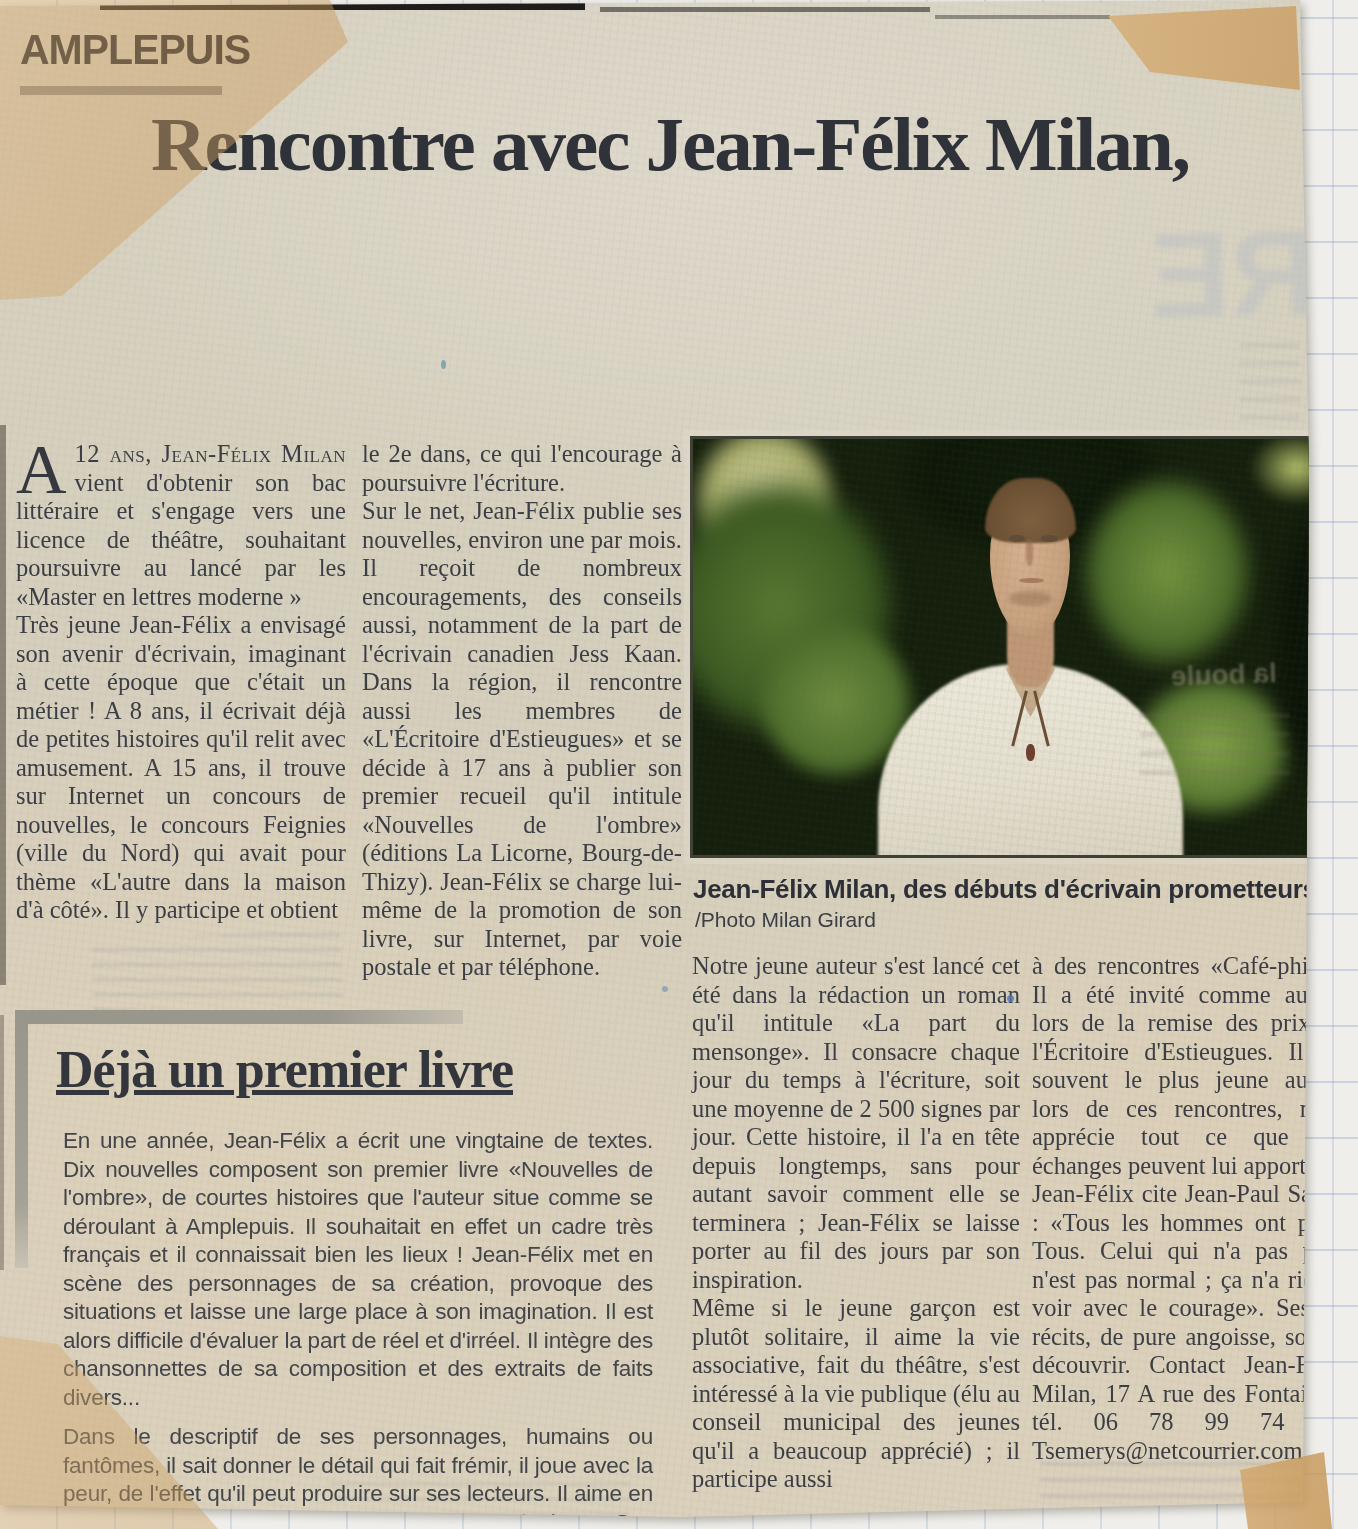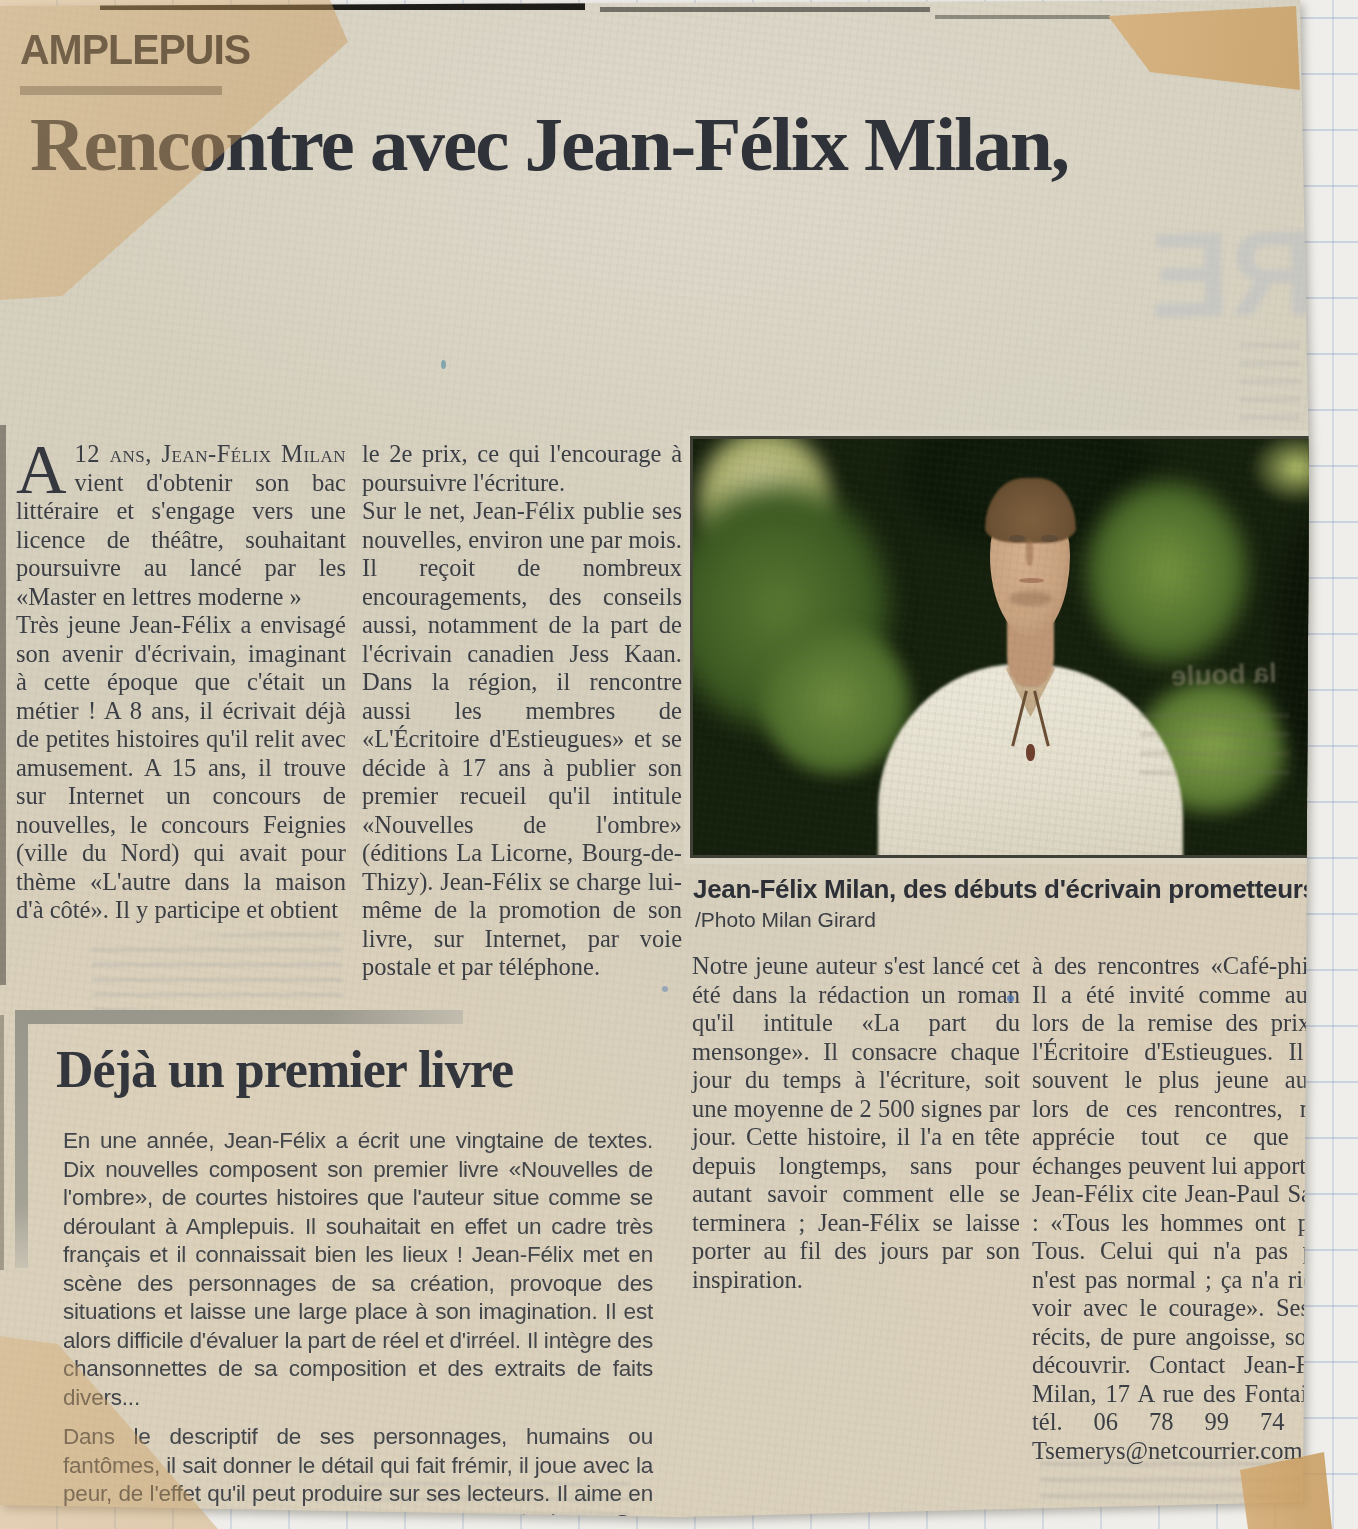--- a/index.html
+++ b/index.html
@@ -24,21 +24,21 @@
   }
   .grain{position:absolute;inset:0;pointer-events:none;opacity:.5;background:
      repeating-linear-gradient(7deg, rgba(120,110,90,.05) 0 3px, transparent 3px 8px),
      repeating-linear-gradient(97deg, rgba(95,90,75,.05) 0 2px, transparent 2px 7px);}
   .edge-strip{position:absolute;background:#1e1d1a;}
   
   .kicker{position:absolute;left:20px;top:26px;font-family:"Liberation Sans",sans-serif;
     font-weight:bold;font-size:41px;letter-spacing:-1px;color:#23262c;transform:scaleY(1.05);}
   .kicker-rule{position:absolute;left:20px;top:86px;width:202px;height:9px;background:#8d8b83;}
   
-  .headline{position:absolute;left:30px;width:1280px;color:#2f3238;
+  .headline{position:absolute;left:30px;width:1280px;text-align:center;color:#2f3238;
     font-weight:bold;font-size:77px;letter-spacing:-2px;line-height:1;}
   .hl1{top:106px;} .hl2{top:200px;}
   .deck{position:absolute;left:30px;width:1280px;text-align:center;color:#393c42;font-size:36px;}
   .dk1{top:320px;} .dk2{top:370px;}
   
   .col{position:absolute;font-size:24.5px;line-height:28.5px;color:#3b3e44;text-align:justify;}
   .col p{margin:0;}
   .dropcap{float:left;font-size:70px;line-height:52px;padding:4px 8px 0 0;font-weight:normal;color:#35383e;}
   .smallcaps{font-variant:small-caps;letter-spacing:.5px;}
   
@@ -54,21 +54,21 @@
   .caption{position:absolute;left:693px;top:874px;width:645px;font-family:"Liberation Sans",sans-serif;
     font-weight:bold;font-size:26px;letter-spacing:-.3px;color:#2d3036;}
   .credit{position:absolute;left:695px;top:908px;font-family:"Liberation Sans",sans-serif;
     font-size:21px;color:#3a3d43;}
   
   .box-rule-h{position:absolute;left:15px;top:1010px;width:448px;height:14px;
     background:linear-gradient(90deg,#98958b 0%,#9b988e 70%,#c2bdae 100%);}
   .box-rule-v{position:absolute;left:15px;top:1010px;width:13px;height:258px;
     background:linear-gradient(180deg,#98958b 0%,#a5a296 75%,#c9c3b3 100%);}
   .box-title{position:absolute;left:56px;top:1040px;font-weight:bold;font-size:52px;
-    letter-spacing:-1px;color:#33363c;}
+    letter-spacing:-1px;color:#33363c;text-decoration:underline;}
   .box-body{position:absolute;left:52px;top:1116px;width:612px;font-family:"Liberation Sans",sans-serif;
     font-size:22.5px;line-height:28.5px;letter-spacing:-.2px;color:#42454a;text-align:justify;}
   .box-body p{margin:11px;}
   
   .tape{position:absolute;pointer-events:none;}
   
   .ghost-letters{position:absolute;left:1150px;top:205px;font-family:"Liberation Sans",sans-serif;
     font-weight:bold;font-size:120px;color:#b7bdc6;opacity:.45;transform:scaleX(-1) rotate(1deg);
     filter:blur(2.5px);}
   .ghost-lines{position:absolute;filter:blur(1.5px);pointer-events:none;}
@@ -102,21 +102,21 @@
 
     <div class="headline hl1">Rencontre avec Jean-Félix Milan,</div>
 
 
     <div class="col" style="left:16px;top:440px;width:330px;">
       <p><span class="dropcap">A</span><span class="smallcaps">12 ans, Jean-Félix Milan</span><span> vient d'obtenir son bac littéraire et s'engage vers une licence de théâtre, souhaitant poursuivre au lancé par les «Master en lettres moderne »</span></p>
       <p>Très jeune Jean-Félix a envisagé son avenir d'écrivain, imaginant à cette époque que c'était un métier ! A 8 ans, il écrivait déjà de petites histoires qu'il relit avec amusement. A 15 ans, il trouve sur Internet un concours de nouvelles, le concours Feignies (ville du Nord) qui avait pour thème «L'autre dans la maison d'à côté». Il y participe et obtient</p>
     </div>
 
     <div class="col" style="left:362px;top:440px;width:320px;">
-      <p>le 2e prix, ce qui l'encourage à poursuivre l'écriture.</p>
+      <p>le 2e dans, ce qui l'encourage à poursuivre l'écriture.</p>
       <p>Sur le net, Jean-Félix publie ses nouvelles, environ une par mois. Il reçoit de nombreux encouragements, des conseils aussi, notamment de la part de l'écrivain canadien Jess Kaan. Dans la région, il rencontre aussi les membres de «L'Écritoire d'Estieugues» et se décide à 17 ans à publier son premier recueil qu'il intitule «Nouvelles de l'ombre» (éditions La Licorne, Bourg-de-Thizy). Jean-Félix se charge lui-même de la promotion de son livre, sur Internet, par voie postale et par téléphone.</p>
     </div>
 
     <div class="photo">
       <div class="photo-inner">
 
         <div class="ph" style="left:-4%;top:-10%;width:30%;height:48%;filter:blur(7px);
              background:radial-gradient(closest-side,#d8d4a4,#a9ae6c 55%,transparent 78%);"></div>
         <div class="ph" style="left:-10%;top:0%;width:58%;height:115%;filter:blur(9px);
              background:radial-gradient(closest-side at 40% 35%,#587831,#3b5921 62%,transparent 82%);"></div>
@@ -164,20 +164,21 @@
 
         <div class="grain" style="opacity:.8;"></div>
       </div>
     </div>
 
     <div class="caption">Jean-Félix Milan, des débuts d'écrivain prometteurs</div>
     <div class="credit">/Photo Milan Girard</div>
 
     <div class="col" style="left:692px;top:952px;width:328px;">
       <p>Notre jeune auteur s'est lancé cet été dans la rédaction un roman qu'il intitule «La part du mensonge». Il consacre chaque jour du temps à l'écriture, soit une moyenne de 2 500 signes par jour. Cette histoire, il l'a en tête depuis longtemps, sans pour autant savoir comment elle se terminera ; Jean-Félix se laisse porter au fil des jours par son inspiration.</p>
+      <p>Même si le jeune garçon est plutôt solitaire, il aime la vie associative, fait du théâtre, s'est intéressé à la vie publique (élu au conseil municipal des jeunes qu'il a beaucoup apprécié) ; il participe aussi</p>
     </div>
 
     <div class="col" style="left:1032px;top:952px;width:314px;">
       <p>à des rencontres «Café-philo». Il a été invité comme auteur lors de la remise des prix de l'Écritoire d'Estieugues. Il est souvent le plus jeune auteur lors de ces rencontres, mais apprécie tout ce que ces échanges peuvent lui apporter.</p>
       <p>Jean-Félix cite Jean-Paul Sartre : «Tous les hommes ont peur. Tous. Celui qui n'a pas peur n'est pas normal ; ça n'a rien à voir avec le courage». Ses 10 récits, de pure angoisse, sont à découvrir. Contact Jean-Félix Milan, 17 A rue des Fontaines, tél. 06 78 99 74 64. Tsemerys@netcourrier.com.</p>
     </div>
 
     <div class="box-rule-h"></div>
     <div class="box-rule-v"></div>
     <div class="box-title">Déjà un premier livre</div>

